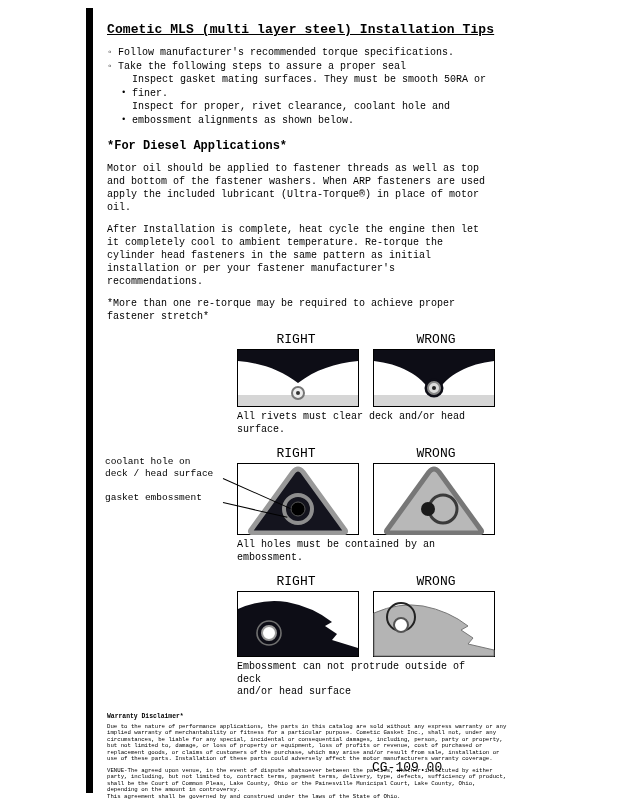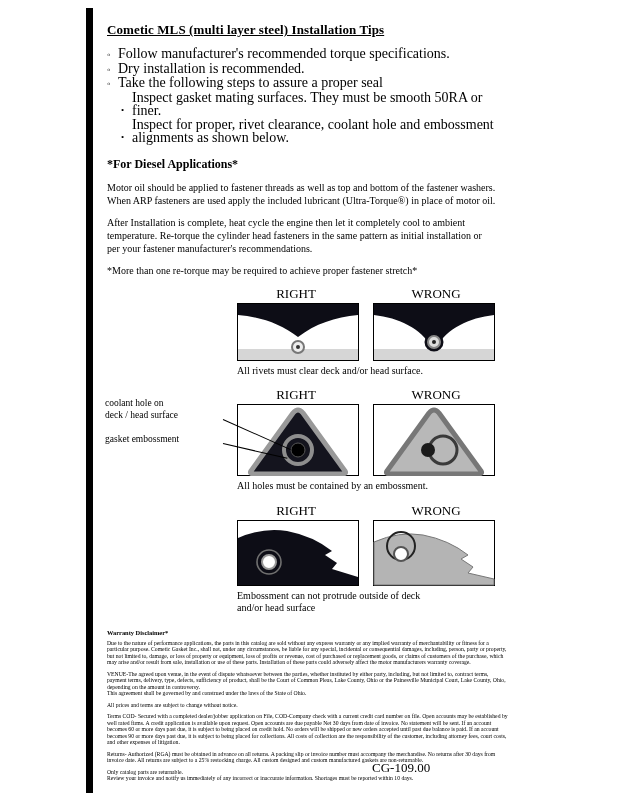--- a/index.html
+++ b/index.html
@@ -1,26 +1,26 @@
 <!DOCTYPE html>
 <html><head>
 <meta charset="utf-8">
 <style>
   * { margin:0; padding:0; box-sizing:border-box; }
   html,body { background:#ffffff; }
   .page {
     position:relative; width:618px; height:800px; background:#ffffff;
-    font-family:Liberation Serif, serif; color:#000; overflow:hidden;padding-left:39px;
+    font-family:Liberation Mono, monospace; color:#000; overflow:hidden;padding-left:39px;
   }
   .side-bar { position:absolute; left:86px; top:8px; width:7px; height:785px; background:#000; }
   .content { position:absolute; left:107px; top:22px; width:392px; }
 
   .title { font-size:13px; font-weight:bold; text-decoration:underline; margin-bottom:9px; letter-spacing:.1px; }
 
-  .bullet { display:flex; font-size:14px; line-height:13.5px; }
+  .bullet { display:flex; font-size:10px; line-height:13.5px; }
   .bullet .marker { flex:0 0 11px; }
   .marker.o::before { content:"◦"; font-size:10px; }
   .marker.b::before { content:"•"; font-size:9px; }
   .bullet.sub { padding-left:14px;align-items:flex-end; }
   .bullet .btext { white-space:pre-line; }
 
   .diesel-heading { font-size:12px; font-weight:bold; margin-top:12px; }
   .para { font-size:10px; line-height:13px; margin-top:9px; width:390px; }
 
   .figures { margin-top:9px; margin-left:130px; width:258px; }
@@ -50,24 +50,20 @@
 <div class="page">
   <div class="side-bar"></div>
 
   <div class="content">
     <h1 class="title">Cometic MLS (multi layer steel) Installation Tips</h1>
 
     <div>
       <div class="bullet">
         <span class="marker o"></span>
         <span class="btext">Follow manufacturer's recommended torque specifications.</span>
-      </div>
-      <div class="bullet">
-        <span class="marker o"></span>
-        <span class="btext">Dry installation is recommended.</span>
       </div>
       <div class="bullet">
         <span class="marker o"></span>
         <span class="btext">Take the following steps to assure a proper seal</span>
       </div>
       <div class="bullet sub">
         <span class="marker b"></span>
         <span class="btext">Inspect gasket mating surfaces.  They must be smooth 50RA or finer.</span>
       </div>
       <div class="bullet sub">

